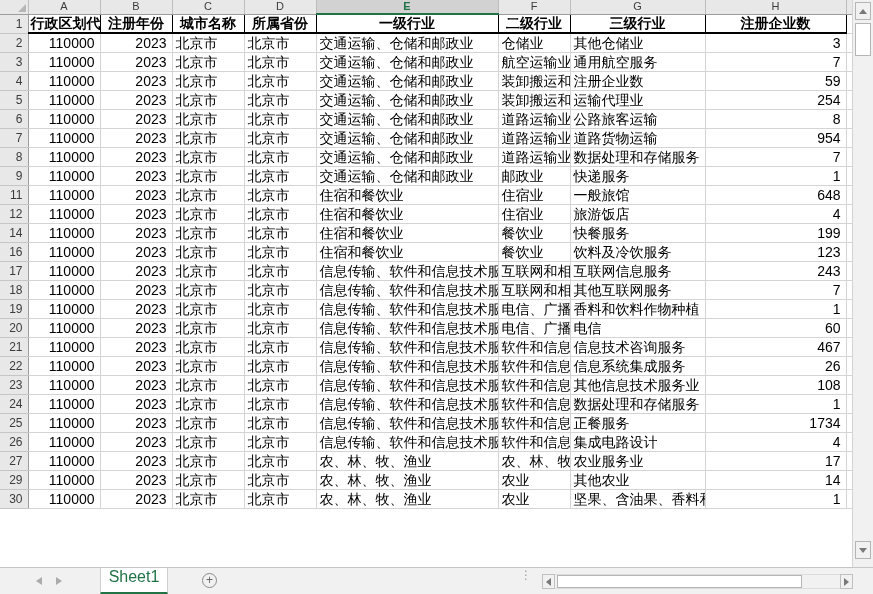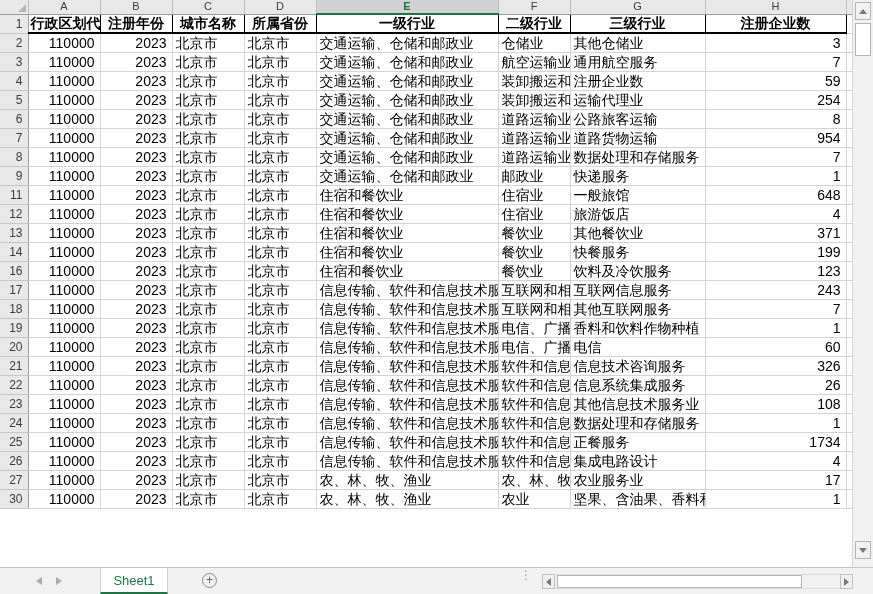--- a/index.html
+++ b/index.html
@@ -42,22 +42,22 @@
   .tri-right{width:0;height:0;border-top:4px solid transparent;border-bottom:4px solid transparent;border-left:5px solid #787878;}
 
   
   .tabbar{position:absolute;left:0;top:567px;width:873px;height:27px;background:#f1f1f1;
       border-top:1px solid #c6c6c6;box-sizing:border-box;}
   .tabnav{position:absolute;top:9px;width:0;height:0;}
   .tabnav.left{left:36px;border-top:4px solid transparent;border-bottom:4px solid transparent;border-right:6px solid #ababab;}
   .tabnav.right{left:56px;border-top:4px solid transparent;border-bottom:4px solid transparent;border-left:6px solid #ababab;}
   .sheet-tab{position:absolute;left:100px;top:0;width:68px;height:26px;background:#fff;
       border-left:1px solid #d0d0d0;border-right:1px solid #d0d0d0;border-bottom:2px solid #217346;
-      box-sizing:border-box;display:flex;align-items:center;justify-content:center;
-      color:#217346;font-size:13px;}
+      box-sizing:border-box;display:flex;justify-content:center;
+      color:#217346;font-size:16px;}
   .add-sheet{position:absolute;left:202px;top:5px;width:15px;height:15px;border:1px solid #8a8a8a;border-radius:50%;
       box-sizing:border-box;color:#666;font-size:12px;line-height:12px;text-align:center;background:#f1f1f1;}
   .splitter-dots{position:absolute;left:520px;top:4px;color:#a3a3a3;font-size:12px;line-height:6px;width:10px;text-align:center;}
   .hscroll{position:absolute;left:542px;top:6px;width:311px;height:15px;display:flex;align-items:stretch;}
   .hs-btn{width:13px;background:#f1f1f1;border:1px solid #c0c0c0;display:flex;align-items:center;justify-content:center;box-sizing:border-box;}
   .hs-track{flex:1;background:#f1f1f1;border-top:1px solid #dcdcdc;border-bottom:1px solid #dcdcdc;position:relative;box-sizing:border-box;}
   .hs-thumb{position:absolute;left:2px;top:0;height:100%;width:86%;background:#fff;border:1px solid #b5b5b5;box-sizing:border-box;}
 </style>
 </head>
 <body>
@@ -219,32 +219,20 @@
             <td class="c num">2023</td>
             <td class="c txt">北京市</td>
             <td class="c txt">北京市</td>
             <td class="c txt">住宿和餐饮业</td>
             <td class="c txt">住宿业</td>
             <td class="c txt">旅游饭店</td>
             <td class="c num">4</td>
             <td class="sliver"></td>
           </tr>
           <tr class="data">
-            <td class="rowhdr">13</td>
-            <td class="c num">110000</td>
-            <td class="c num">2023</td>
-            <td class="c txt">北京市</td>
-            <td class="c txt">北京市</td>
-            <td class="c txt">住宿和餐饮业</td>
-            <td class="c txt">餐饮业</td>
-            <td class="c txt">其他餐饮业</td>
-            <td class="c num">371</td>
-            <td class="sliver"></td>
-          </tr>
-          <tr class="data">
             <td class="rowhdr">14</td>
             <td class="c num">110000</td>
             <td class="c num">2023</td>
             <td class="c txt">北京市</td>
             <td class="c txt">北京市</td>
             <td class="c txt">住宿和餐饮业</td>
             <td class="c txt">餐饮业</td>
             <td class="c txt">快餐服务</td>
             <td class="c num">199</td>
             <td class="sliver"></td>
@@ -311,21 +299,21 @@
           </tr>
           <tr class="data">
             <td class="rowhdr">21</td>
             <td class="c num">110000</td>
             <td class="c num">2023</td>
             <td class="c txt">北京市</td>
             <td class="c txt">北京市</td>
             <td class="c txt">信息传输、软件和信息技术服务业</td>
             <td class="c txt">软件和信息技术服务业</td>
             <td class="c txt">信息技术咨询服务</td>
-            <td class="c num">326</td>
+            <td class="c num">467</td>
             <td class="sliver"></td>
           </tr>
           <tr class="data">
             <td class="rowhdr">22</td>
             <td class="c num">110000</td>
             <td class="c num">2023</td>
             <td class="c txt">北京市</td>
             <td class="c txt">北京市</td>
             <td class="c txt">信息传输、软件和信息技术服务业</td>
             <td class="c txt">软件和信息技术服务业</td>
@@ -384,20 +372,32 @@
           <tr class="data">
             <td class="rowhdr">27</td>
             <td class="c num">110000</td>
             <td class="c num">2023</td>
             <td class="c txt">北京市</td>
             <td class="c txt">北京市</td>
             <td class="c txt">农、林、牧、渔业</td>
             <td class="c txt">农、林、牧、渔服务业</td>
             <td class="c txt">农业服务业</td>
             <td class="c num">17</td>
+            <td class="sliver"></td>
+          </tr>
+          <tr class="data">
+            <td class="rowhdr">29</td>
+            <td class="c num">110000</td>
+            <td class="c num">2023</td>
+            <td class="c txt">北京市</td>
+            <td class="c txt">北京市</td>
+            <td class="c txt">农、林、牧、渔业</td>
+            <td class="c txt">农业</td>
+            <td class="c txt">其他农业</td>
+            <td class="c num">14</td>
             <td class="sliver"></td>
           </tr>
           <tr class="data">
             <td class="rowhdr">30</td>
             <td class="c num">110000</td>
             <td class="c num">2023</td>
             <td class="c txt">北京市</td>
             <td class="c txt">北京市</td>
             <td class="c txt">农、林、牧、渔业</td>
             <td class="c txt">农业</td>

